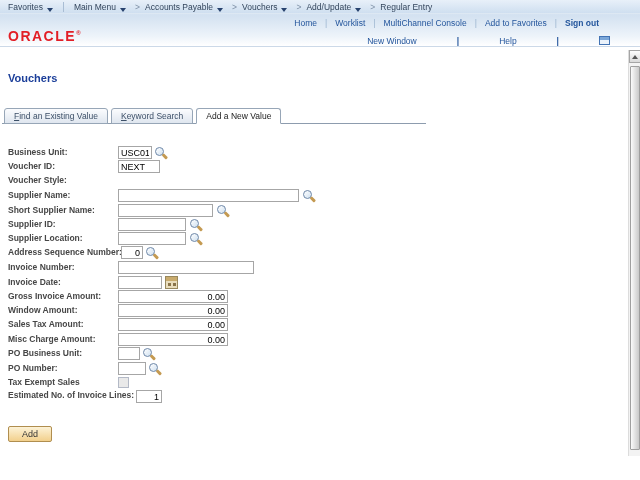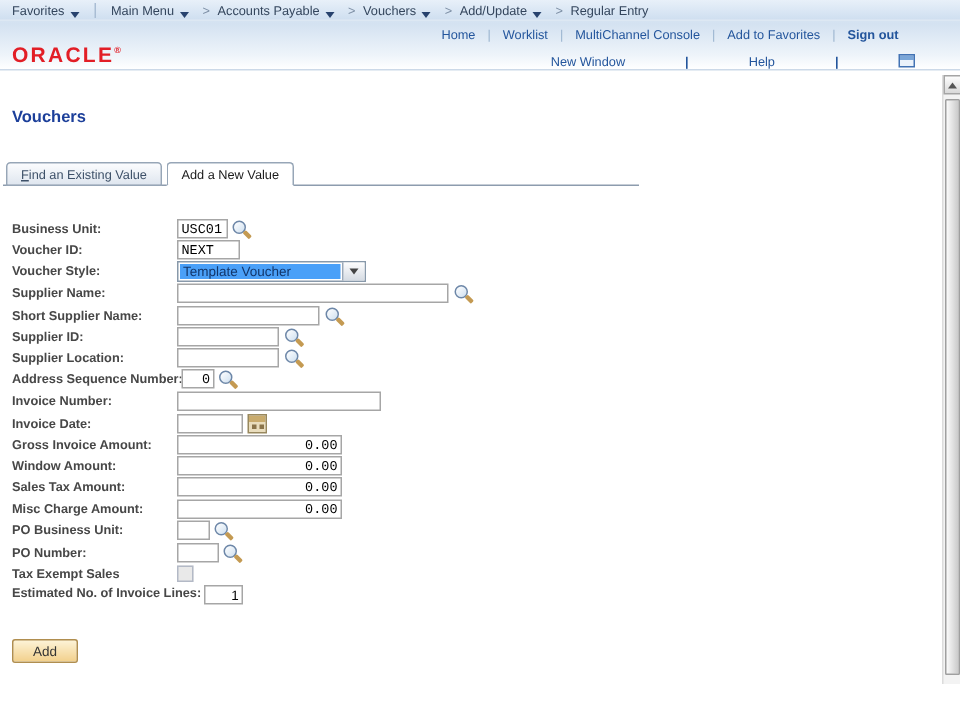--- a/index.html
+++ b/index.html
@@ -40,21 +40,21 @@
   .tab { height:16px; padding:2px 9px 0; margin-right:3px; font-size:8.5px; color:#3d5068;
     background:linear-gradient(#fbfcfe,#dfe6ef); border:1px solid #97a6b7;
     border-top-left-radius:3px; border-top-right-radius:3px; cursor:pointer; white-space:nowrap; }
   .tab .u { text-decoration:underline; }
   .tab.active { background:#fff; font-weight:normal; color:#1a1a1a; border-bottom:1px solid #fff; }
   .tabline { position:absolute; top:123px; left:2px; width:424px; border-bottom:1px solid #8d9cae; z-index:1; }
   
   .row { position:absolute; left:8px; width:615px; height:13px; }
   .lbl { position:absolute; left:0; top:1px; font-size:8.5px; font-weight:bold; color:#474747; white-space:nowrap; }
   .inp { position:absolute; top:0; height:13px; border:1px solid #a6a6a6; background:#fff;
-    font-family:Liberation Mono, monospace; font-size:9px; color:#000; padding:0 2px; }
+    font-family:Liberation Sans, sans-serif; font-size:9px; color:#000; padding:0 2px; }
   .ra { text-align:right; }
   .lookup { position:absolute; top:0; width:14px; height:13px; cursor:pointer; }
   .lookup::before { content:""; position:absolute; left:1px; top:1px; width:7px; height:7px;
     border:1.5px solid #6d87a8; border-radius:50%; background:linear-gradient(135deg,#ffffff,#cfe0f0); }
   .lookup::after { content:""; position:absolute; left:8px; top:9px; width:6px; height:2.5px;
     background:#c49a52; border-radius:1px; transform:rotate(45deg); }
   .calbtn { position:absolute; top:0; width:13px; height:13px; border:1px solid #98885e;
     background:linear-gradient(#c9ab6d 0 4px, #e9ddbd 4px); cursor:pointer; }
   .calbtn::after { content:""; position:absolute; left:2px; top:6px; width:3px; height:3px;
     background:#8a744a; box-shadow:5px 0 #8a744a, 0 0 #8a744a; }
@@ -141,43 +141,42 @@
   <span class="psep">|</span>
   <span class="winicon"></span>
 </div>
 
 <div class="title">Vouchers</div>
 
 <div class="tabs">
   <div class="tab">
     <span class="u">F</span><span>ind an Existing Value</span>
   </div>
+  <div class="tab">
+    <span class="u">K</span><span>eyword Search</span>
+  </div>
   <div class="tab active">
     <span>Add a New Value</span>
   </div>
 </div>
 <div class="tabline"></div>
 
 <div class="row" style="top:146px">
   <label class="lbl">Business Unit:</label>
   <input class="inp" style="left: 110px; width: 34px;" value="USC01">
   <span class="lookup" style="left:146px"></span>
 </div>
 
 <div class="row" style="top:160px">
   <label class="lbl">Voucher ID:</label>
   <input class="inp" style="left: 110px; width: 42px;" value="NEXT">
 </div>
 
 <div class="row" style="top:174px">
   <label class="lbl">Voucher Style:</label>
-  <div class="selectbox" style="left:110px;width:126px">
-    <span class="seltext">Template Voucher</span>
-    <span class="selbtn"></span>
-  </div>
 </div>
 
 <div class="row" style="top:189px">
   <label class="lbl">Supplier Name:</label>
   <input class="inp" style="left: 110px; width: 181px;" value="">
   <span class="lookup" style="left:294px"></span>
 </div>
 
 <div class="row" style="top:204px">
   <label class="lbl">Short Supplier Name:</label>

